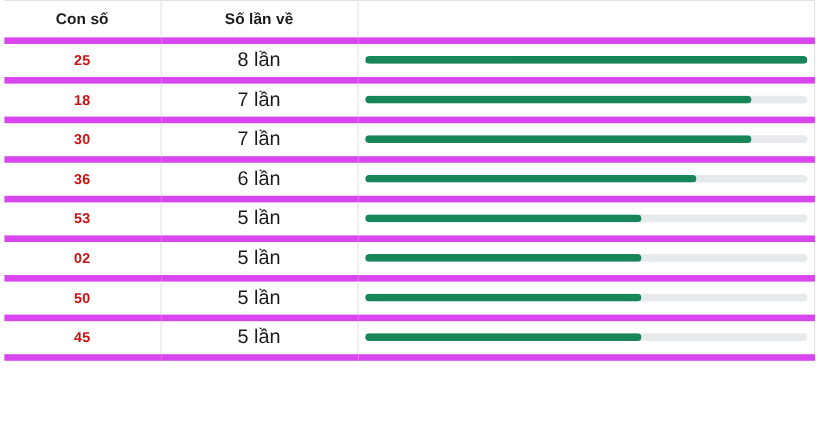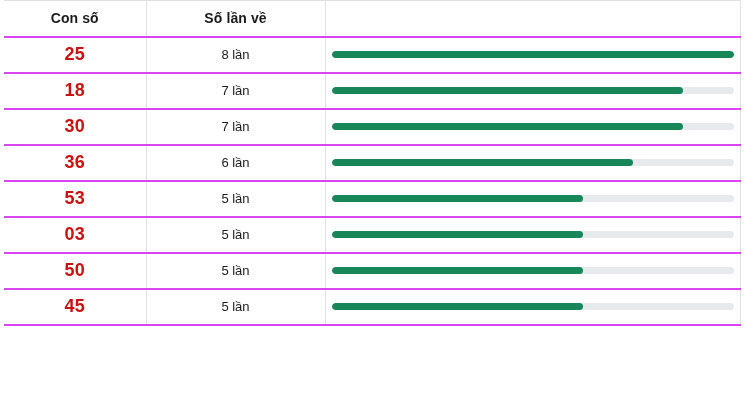--- a/index.html
+++ b/index.html
@@ -29,47 +29,47 @@
   }
 
   table.stats-table col.c-number { width: 142px; }
   table.stats-table col.c-count  { width: 179px; }
   table.stats-table col.c-bar    { width: 415px; }
 
   table.stats-table th,
   table.stats-table td {
     height: 36px;
     box-sizing: border-box;
-    border-bottom: 2px solid #d946ef;
+    border-bottom: 6px solid #d946ef;
     border-right: 1px solid #dee2e6;
     padding: 0 6px;
     vertical-align: middle;
     text-align: center;
   }
   table.stats-table th:last-child,
   table.stats-table td:last-child {
     border-right: 1px solid #dee2e6;
   }
 
   table.stats-table th {
     font-size: 14px;
     font-weight: bold;
     color: #1a1a1a;
     letter-spacing: 0.1px;
   }
 
   .cell-number {
-    font-size: 18px;
+    font-size: 13px;
     font-weight: bold;
     color: #cc1111;
     letter-spacing: 0.2px;
   }
 
   .cell-count {
-    font-size: 13px;
+    font-size: 18px;
     font-weight: normal;
     color: #1a1a1a;
   }
 
   td.cell-bar {
     padding: 0 5px 0 6px;
   }
 
   .progress-track {
     position: relative;
@@ -146,21 +146,21 @@
         <tr>
           <td class="cell-number">53</td>
           <td class="cell-count">5 lần</td>
           <td class="cell-bar">
             <div class="progress-track">
               <div class="progress-fill" style="width: 62.5%;"></div>
             </div>
           </td>
         </tr>
         <tr>
-          <td class="cell-number">03</td>
+          <td class="cell-number">02</td>
           <td class="cell-count">5 lần</td>
           <td class="cell-bar">
             <div class="progress-track">
               <div class="progress-fill" style="width: 62.5%;"></div>
             </div>
           </td>
         </tr>
         <tr>
           <td class="cell-number">50</td>
           <td class="cell-count">5 lần</td>

